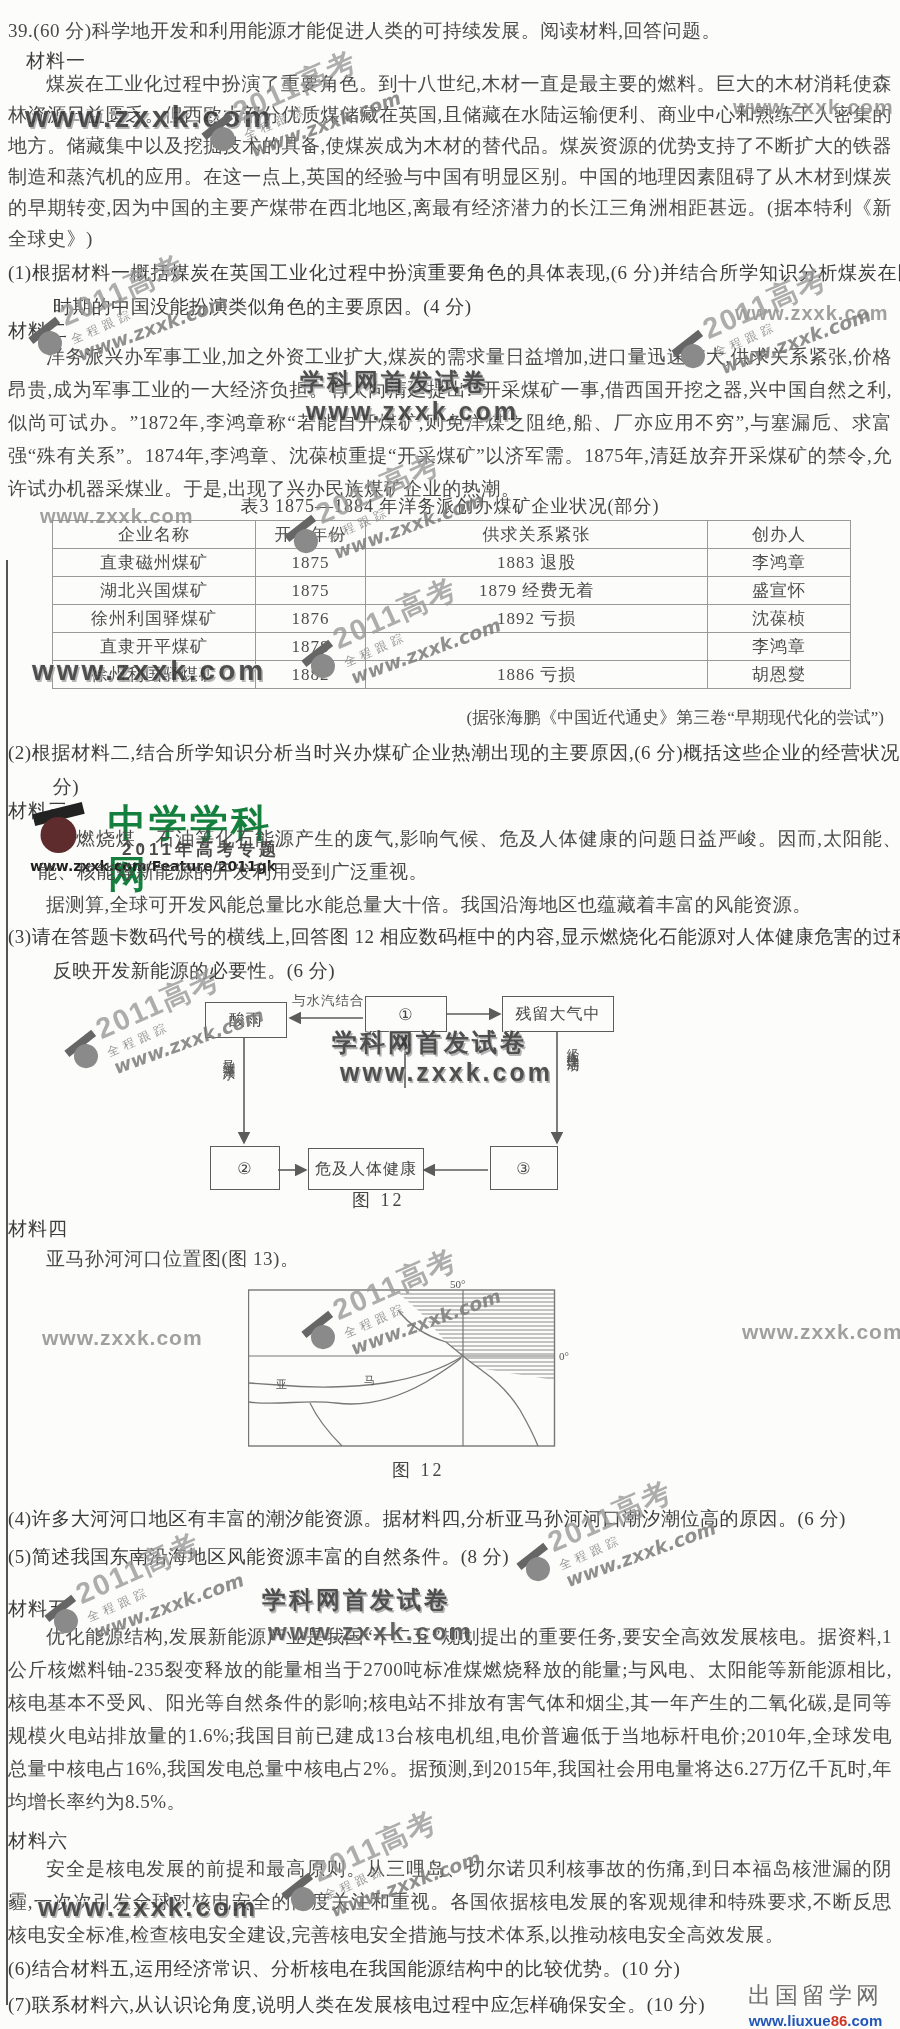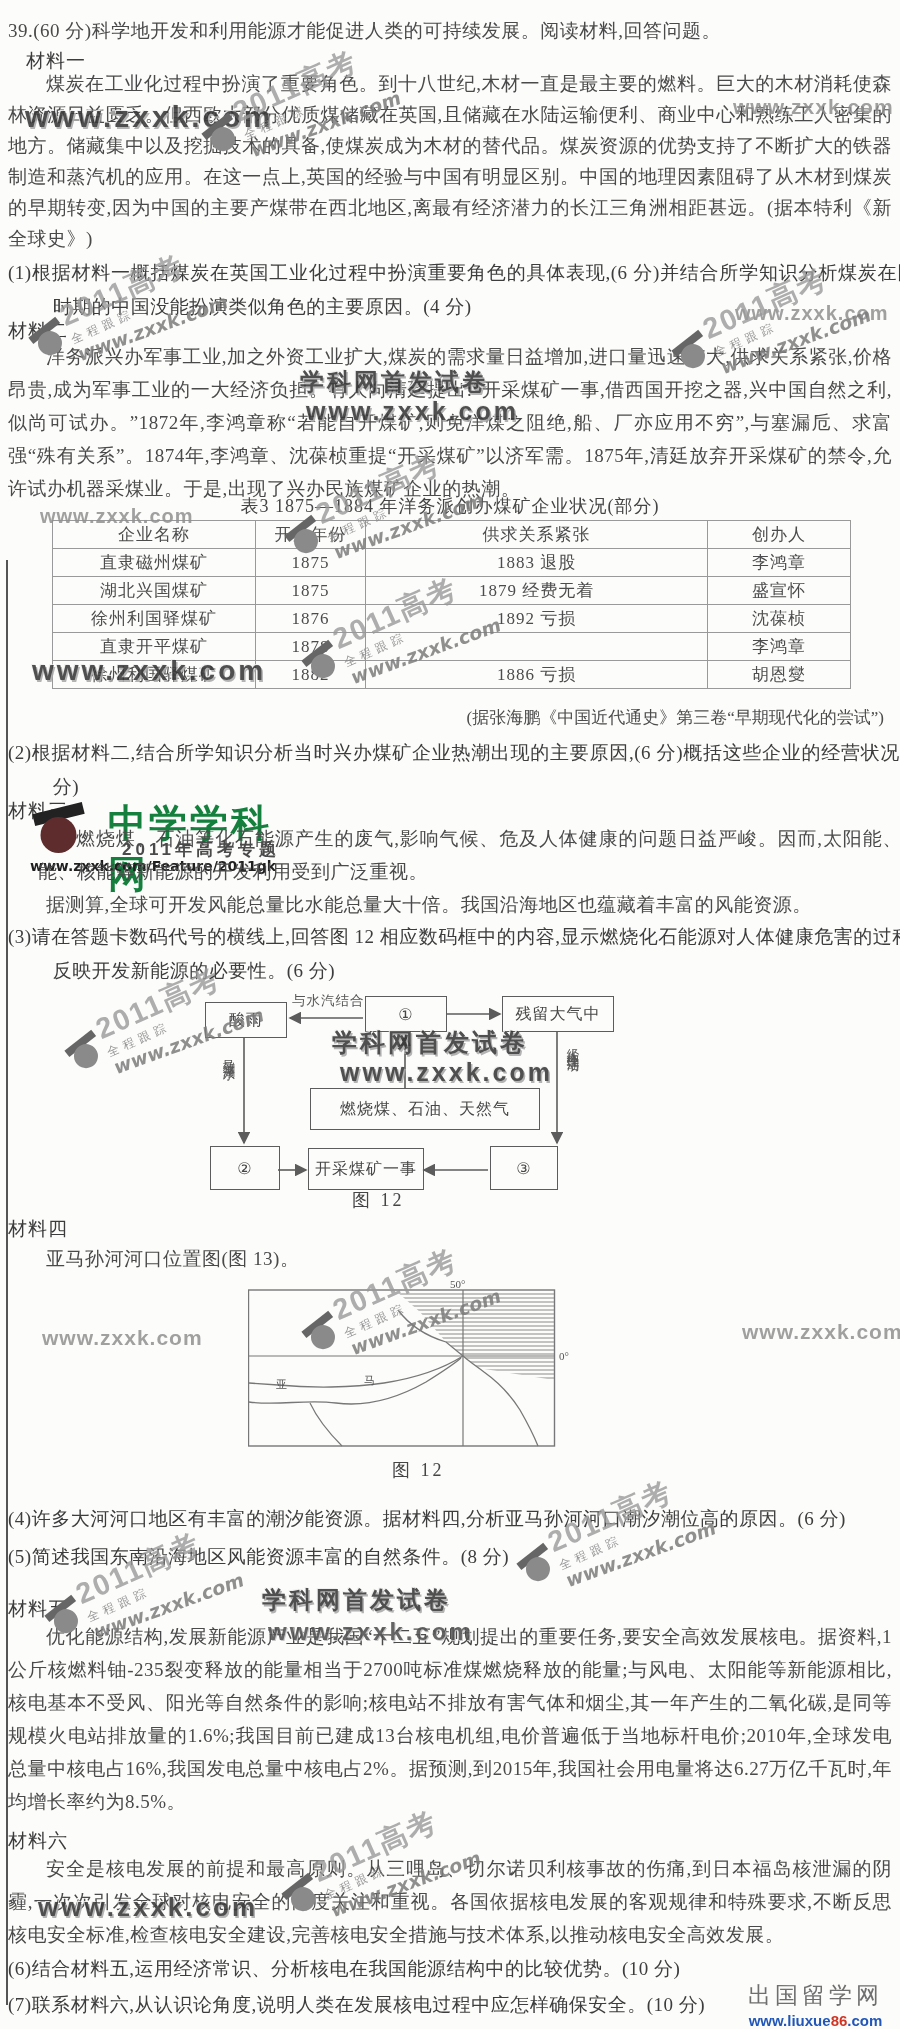--- a/index.html
+++ b/index.html
@@ -163,23 +163,22 @@
     <line x1="296" y1="26" x2="350" y2="26" stroke="#5c5c5c" stroke-width="1.6" marker-end="url(#ah)"></line>
     <line x1="255" y1="100" x2="255" y2="47" stroke="#5c5c5c" stroke-width="1.6" marker-end="url(#ah)"></line>
     <line x1="94" y1="50" x2="94" y2="155" stroke="#5c5c5c" stroke-width="1.6" marker-end="url(#ah)"></line>
     <line x1="407" y1="44" x2="407" y2="155" stroke="#5c5c5c" stroke-width="1.6" marker-end="url(#ah)"></line>
     <line x1="128" y1="182" x2="156" y2="182" stroke="#5c5c5c" stroke-width="1.6" marker-end="url(#ah)"></line>
     <line x1="338" y1="182" x2="274" y2="182" stroke="#5c5c5c" stroke-width="1.6" marker-end="url(#ah)"></line>
   </svg>
   <div class="box" style="left:55px;top:14px;width:80px;height:34px;">酸雨</div>
   <div class="box" style="left:215px;top:8px;width:80px;height:34px;">①</div>
   <div class="box" style="left:352px;top:8px;width:110px;height:34px;">残留大气中</div>
-  <div class="box" style="left:160px;top:100px;width:228px;height:40px;">燃烧煤、石油、天然气</div>
   <div class="box" style="left:60px;top:158px;width:68px;height:42px;">②</div>
-  <div class="box" style="left:158px;top:160px;width:114px;height:40px;">开采煤矿一事</div>
+  <div class="box" style="left:158px;top:160px;width:114px;height:40px;">危及人体健康</div>
   <div class="box" style="left:340px;top:158px;width:66px;height:42px;">③</div>
   <div class="hlabel" style="left:142px;top:4px;">与水汽结合</div>
   <div class="vlabel" style="left:70px;top:62px;">导致河湖水</div>
   <div class="vlabel" style="left:414px;top:50px;">经人体生理活动</div>
 </div>
 <div class="figcap" style="left:352px;top:1188px;">图 12</div>
 
 <div class="abs mlabel" style="left:8px;top:1216px;">材料四</div>
 <div class="abs para" style="left:8px;top:1242px;">亚马孙河河口位置图(图 13)。</div>
 

